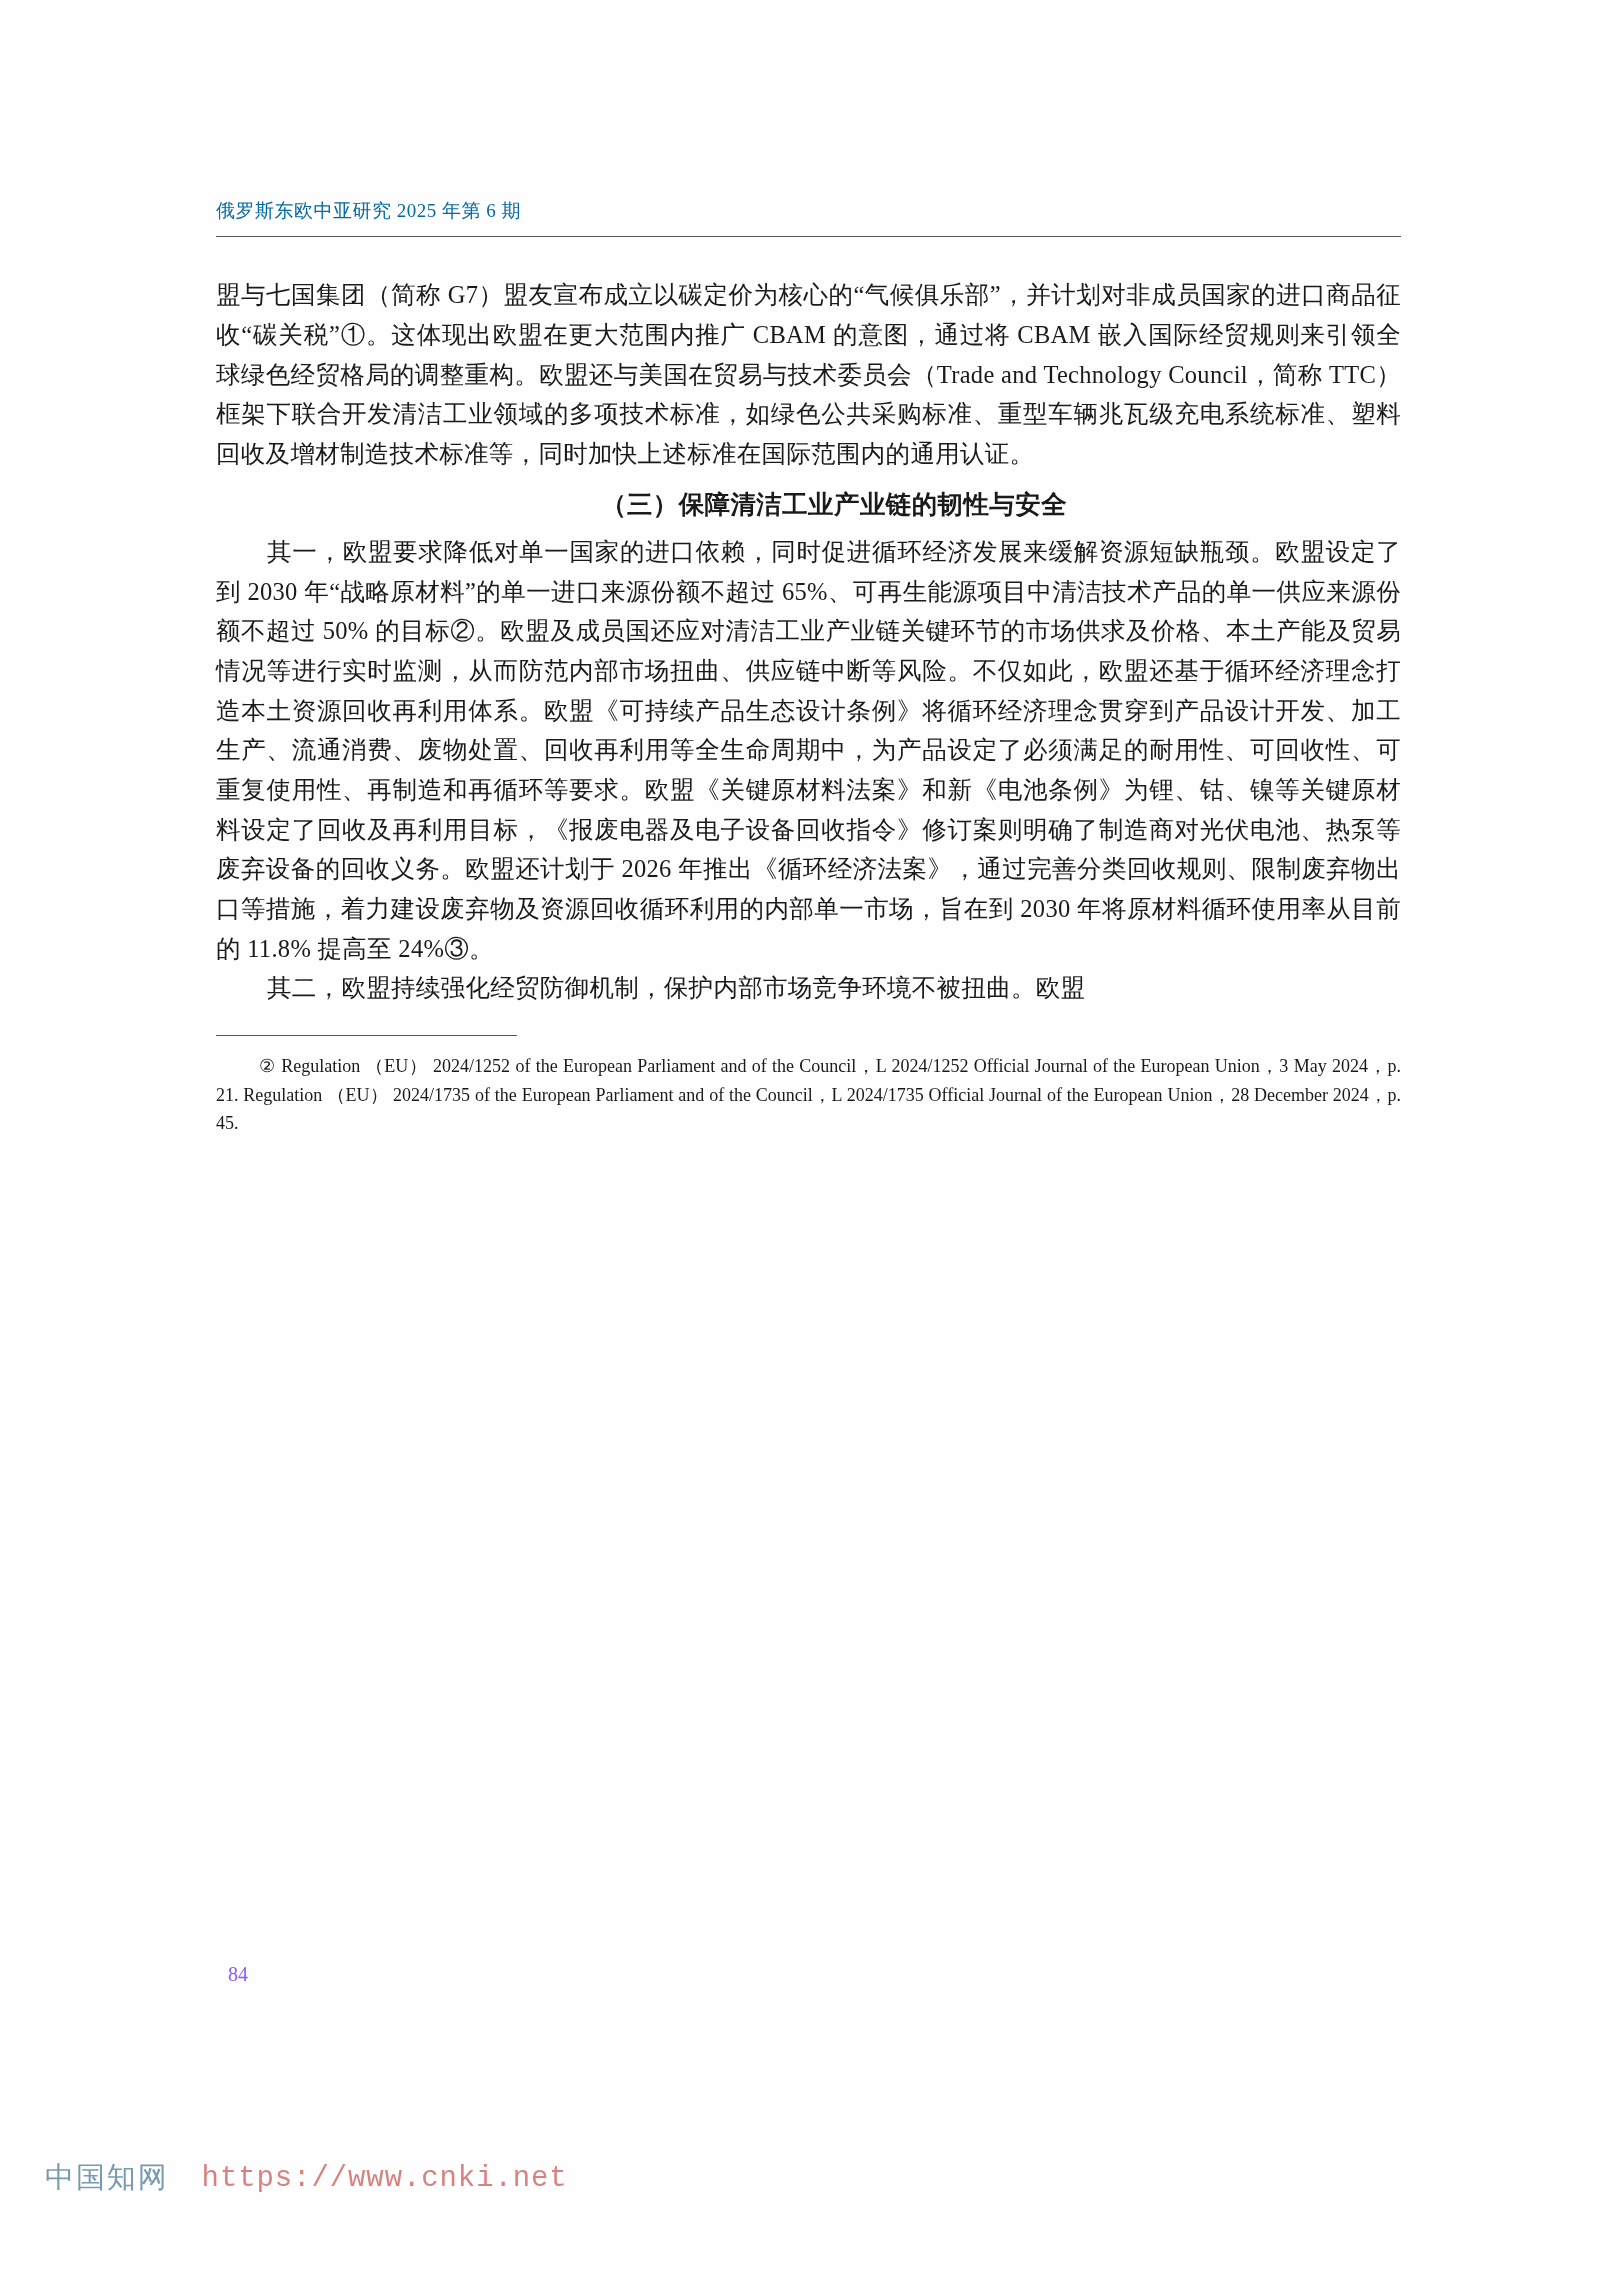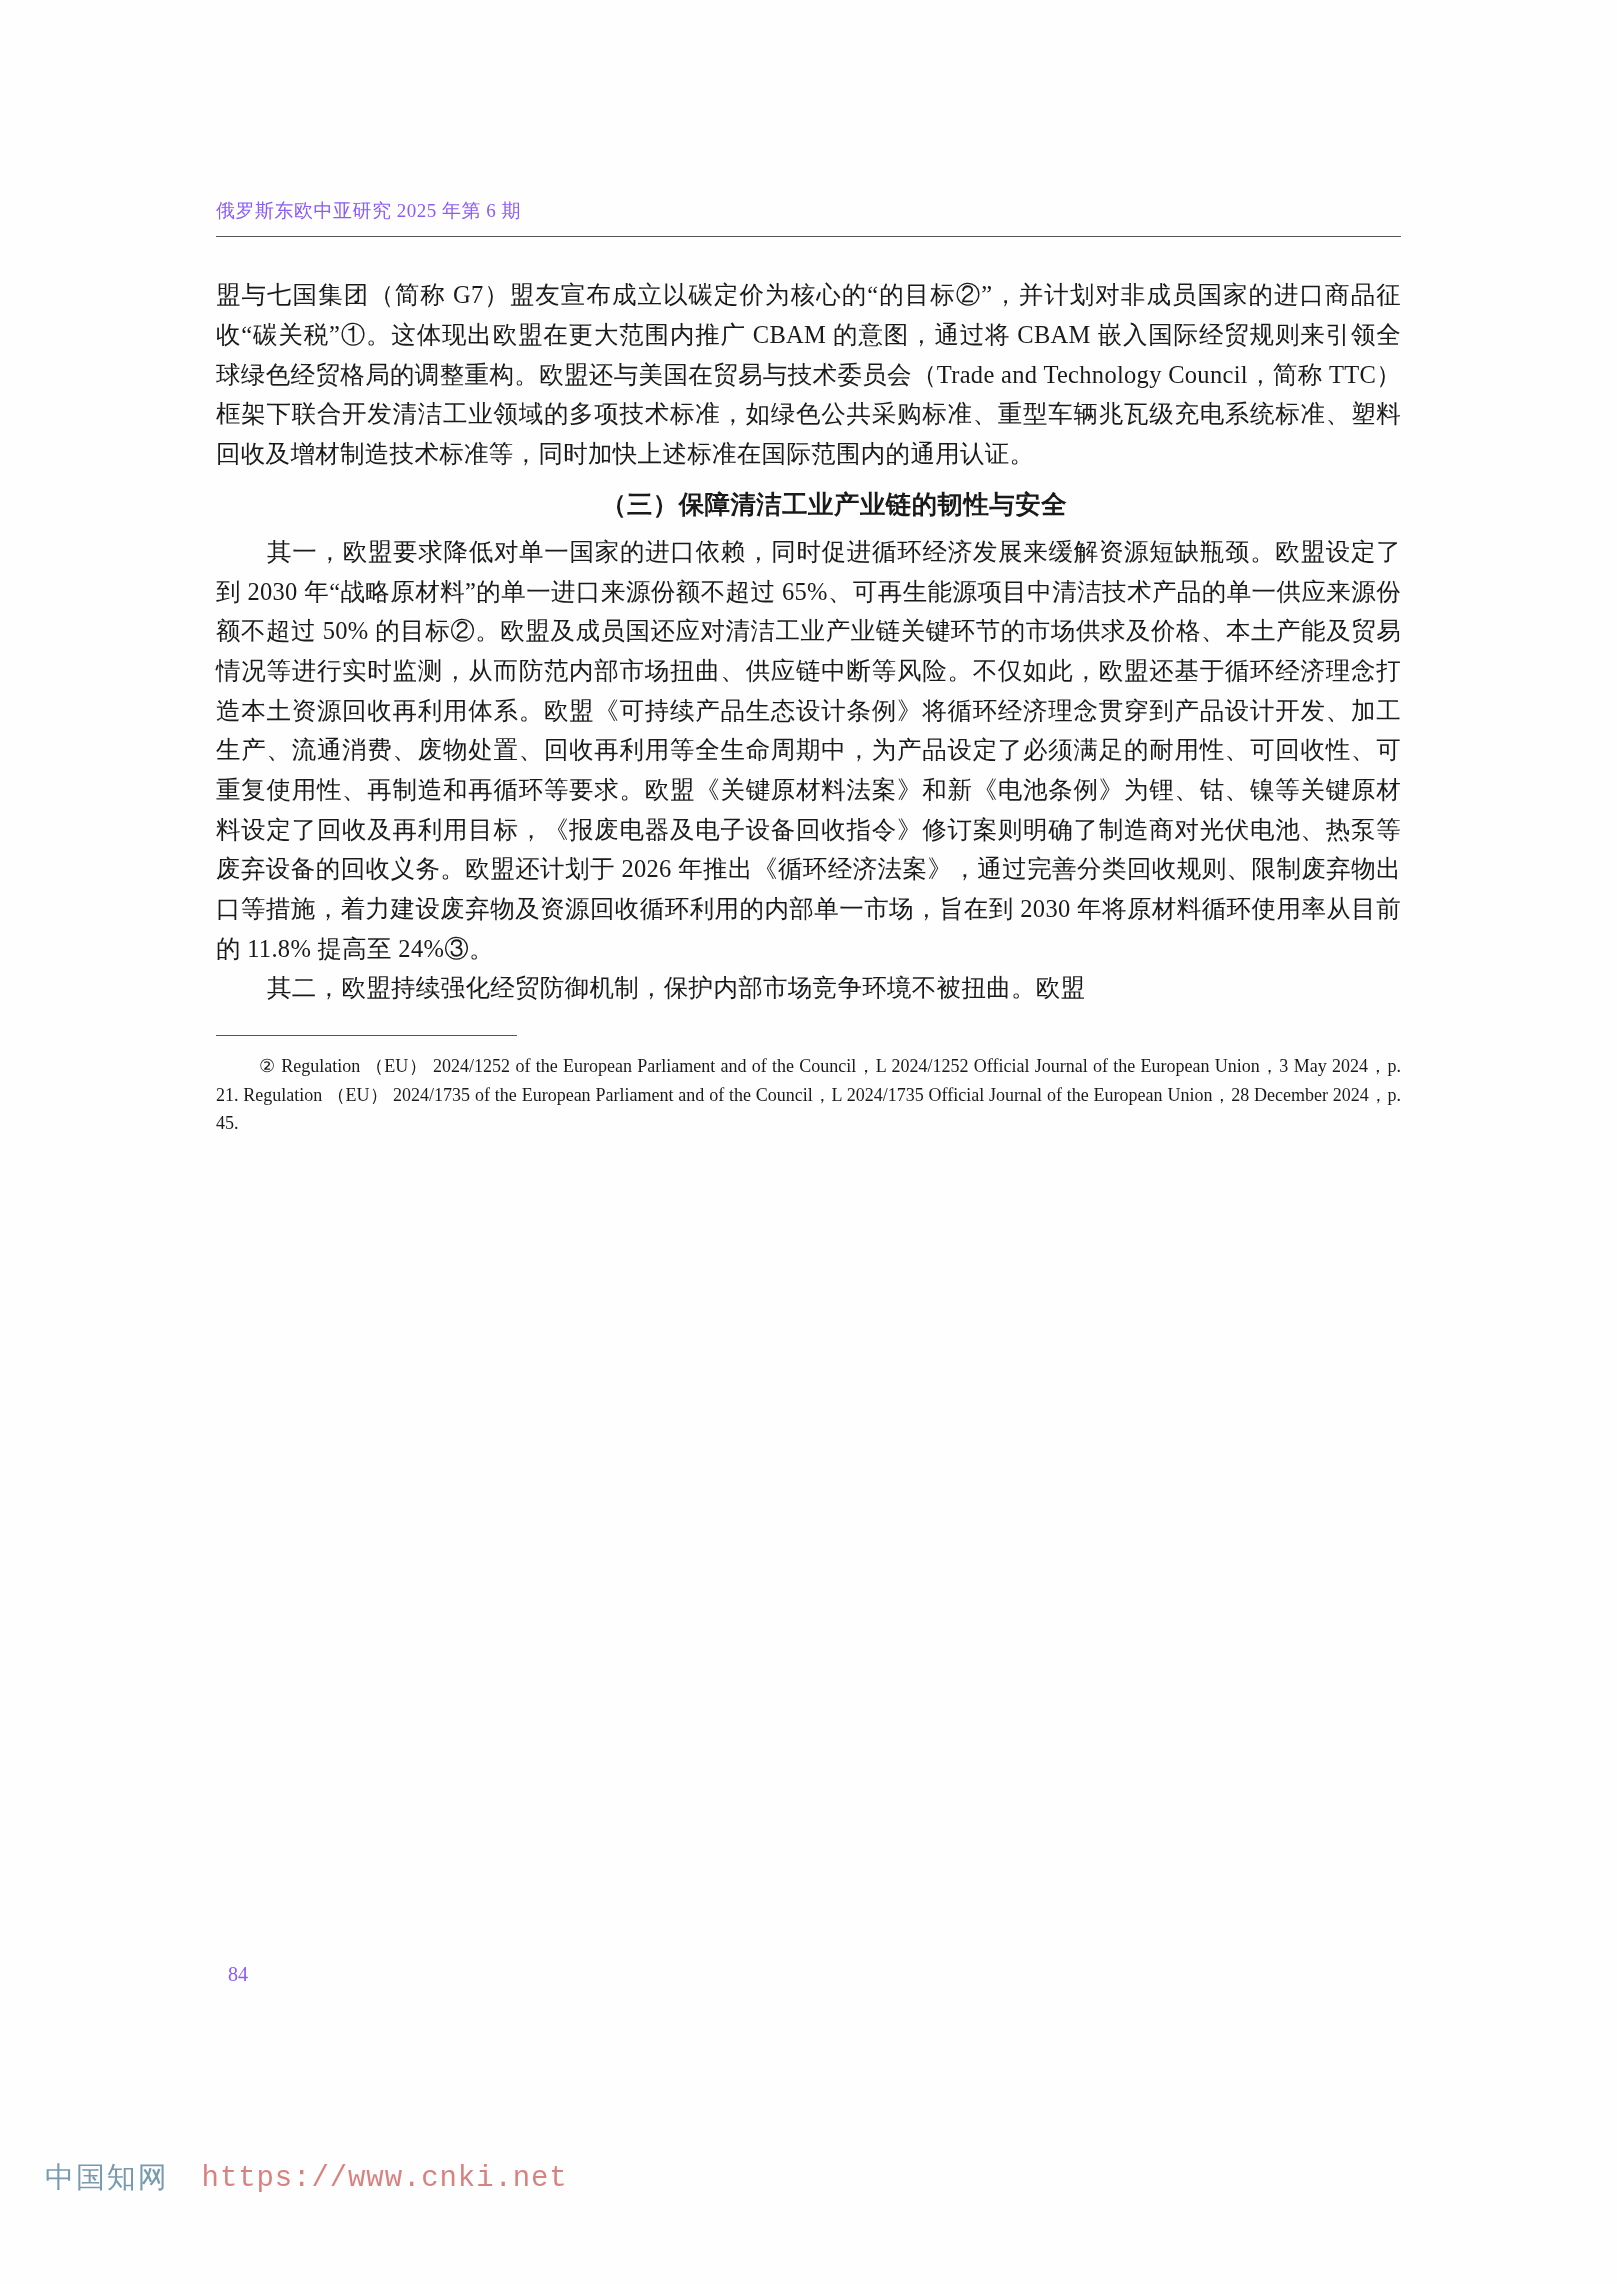--- a/index.html
+++ b/index.html
@@ -24,21 +24,21 @@
   }
   .content {
     position: absolute;
     left: 216px;
     top: 198px;
     width: 1185px;
   }
   .running-head {
     font-size: 19px;
     letter-spacing: 0.5px;
-    color: #8b5cf6;
+    color: #0369a1;
     padding-bottom: 12.2px;
     white-space: nowrap;
   }
   .head-rule {
     border-bottom: 0.9px solid #555;
     width: 1185px;
     margin-bottom: 38px;
   }
   p.body-text {
     font-size: 24.5px;
@@ -108,21 +108,21 @@
 </head>
 <body>
 
 <div class="page">
 
   <div class="content">
 
     <div class="running-head">俄罗斯东欧中亚研究  2025 年第 6 期</div>
     <div class="head-rule"></div>
 
-    <p class="body-text">盟与七国集团（简称 G7）盟友宣布成立以碳定价为核心的“的目标②”，并计划对非成员国家的进口商品征收“碳关税”①。这体现出欧盟在更大范围内推广 CBAM 的意图，通过将 CBAM 嵌入国际经贸规则来引领全球绿色经贸格局的调整重构。欧盟还与美国在贸易与技术委员会（Trade and Technology Council，简称 TTC）框架下联合开发清洁工业领域的多项技术标准，如绿色公共采购标准、重型车辆兆瓦级充电系统标准、塑料回收及增材制造技术标准等，同时加快上述标准在国际范围内的通用认证。</p>
+    <p class="body-text">盟与七国集团（简称 G7）盟友宣布成立以碳定价为核心的“气候俱乐部”，并计划对非成员国家的进口商品征收“碳关税”①。这体现出欧盟在更大范围内推广 CBAM 的意图，通过将 CBAM 嵌入国际经贸规则来引领全球绿色经贸格局的调整重构。欧盟还与美国在贸易与技术委员会（Trade and Technology Council，简称 TTC）框架下联合开发清洁工业领域的多项技术标准，如绿色公共采购标准、重型车辆兆瓦级充电系统标准、塑料回收及增材制造技术标准等，同时加快上述标准在国际范围内的通用认证。</p>
 
     <h2 class="section-heading">（三）保障清洁工业产业链的韧性与安全</h2>
 
     <p class="body-text indent">其一，欧盟要求降低对单一国家的进口依赖，同时促进循环经济发展来缓解资源短缺瓶颈。欧盟设定了到 2030 年“战略原材料”的单一进口来源份额不超过 65%、可再生能源项目中清洁技术产品的单一供应来源份额不超过 50% 的目标②。欧盟及成员国还应对清洁工业产业链关键环节的市场供求及价格、本土产能及贸易情况等进行实时监测，从而防范内部市场扭曲、供应链中断等风险。不仅如此，欧盟还基于循环经济理念打造本土资源回收再利用体系。欧盟《可持续产品生态设计条例》将循环经济理念贯穿到产品设计开发、加工生产、流通消费、废物处置、回收再利用等全生命周期中，为产品设定了必须满足的耐用性、可回收性、可重复使用性、再制造和再循环等要求。欧盟《关键原材料法案》和新《电池条例》为锂、钴、镍等关键原材料设定了回收及再利用目标，《报废电器及电子设备回收指令》修订案则明确了制造商对光伏电池、热泵等废弃设备的回收义务。欧盟还计划于 2026 年推出《循环经济法案》，通过完善分类回收规则、限制废弃物出口等措施，着力建设废弃物及资源回收循环利用的内部单一市场，旨在到 2030 年将原材料循环使用率从目前的 11.8% 提高至 24%③。</p>
 
     <p class="body-text indent">其二，欧盟持续强化经贸防御机制，保护内部市场竞争环境不被扭曲。欧盟</p>
 
     <div class="footnote-rule"></div>
 
     <div class="footnotes">

